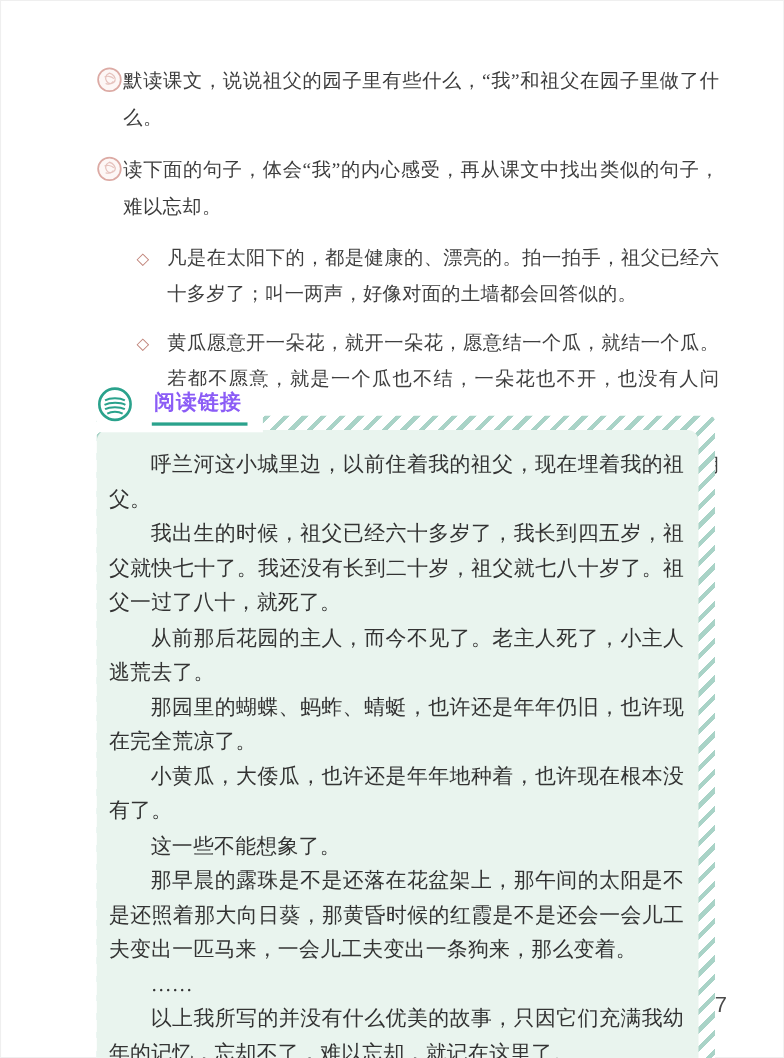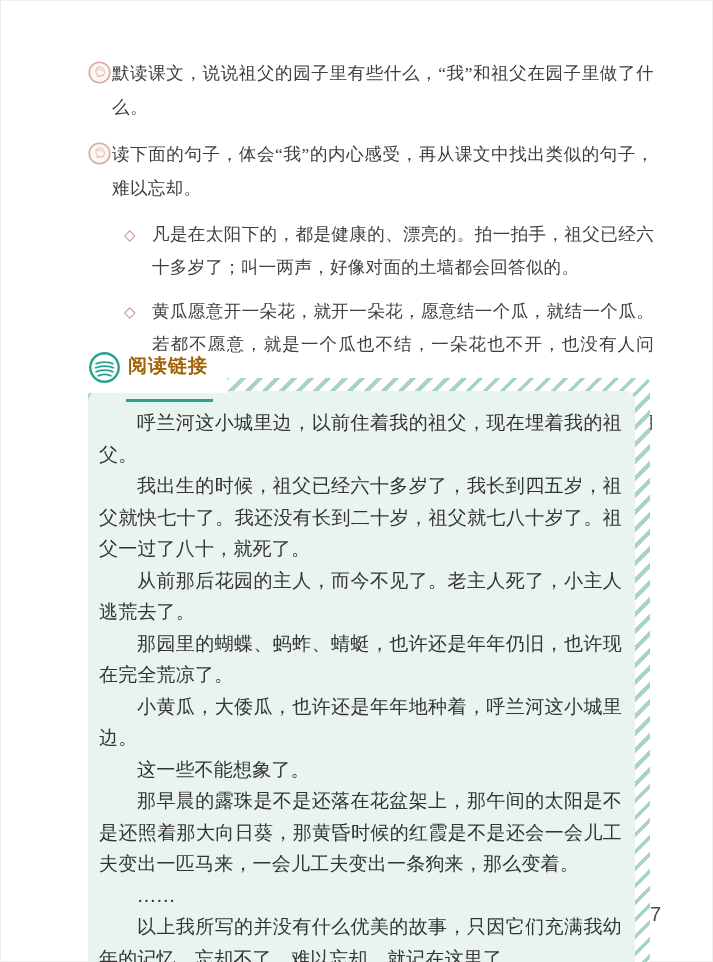--- a/index.html
+++ b/index.html
@@ -53,24 +53,25 @@
   }
 
   .link-header {
     position:absolute; top:-27px; left:0; height:42px;
     display:flex; align-items:flex-start;
     background:#ffffff; padding-right:14px; z-index:2;
   }
   .link-header .hdr-icon { margin:0 5px 0 0; }
   .link-title {
     display:inline-block; margin-top:2px;
-    color:#a16207; font-size:19px; font-weight:bold;
+    color:#8b5cf6; font-size:19px; font-weight:bold;
     font-family:"Liberation Sans", sans-serif;
-    border-bottom:3px solid #2aa28c; padding:0 5px 20px 2px;
+    border-bottom:3px solid #2aa28c; padding:0 5px 5px 2px;
     letter-spacing:1px;
+    margin-left:12px;
   }
 
   
   .page-num {
     position:absolute; right:52px; bottom:36px;
     font-size:20px; color:#4a4a4a;
     font-family:"Liberation Sans", sans-serif;
   }
 </style>
 </head>
@@ -144,21 +145,21 @@
     <div class="box-inner">
 
         <p>呼兰河这小城里边，以前住着我的祖父，现在埋着我的祖父。</p>
 
         <p>我出生的时候，祖父已经六十多岁了，我长到四五岁，祖父就快七十了。我还没有长到二十岁，祖父就七八十岁了。祖父一过了八十，就死了。</p>
 
         <p>从前那后花园的主人，而今不见了。老主人死了，小主人逃荒去了。</p>
 
         <p>那园里的蝴蝶、蚂蚱、蜻蜓，也许还是年年仍旧，也许现在完全荒凉了。</p>
 
-        <p>小黄瓜，大倭瓜，也许还是年年地种着，呼兰河这小城里边。</p>
+        <p>小黄瓜，大倭瓜，也许还是年年地种着，也许现在根本没有了。</p>
 
         <p>这一些不能想象了。</p>
 
         <p>那早晨的露珠是不是还落在花盆架上，那午间的太阳是不是还照着那大向日葵，那黄昏时候的红霞是不是还会一会儿工夫变出一匹马来，一会儿工夫变出一条狗来，那么变着。</p>
 
         <p>……</p>
 
         <p>以上我所写的并没有什么优美的故事，只因它们充满我幼年的记忆，忘却不了，难以忘却，就记在这里了。</p>
       </div>
   </div>

